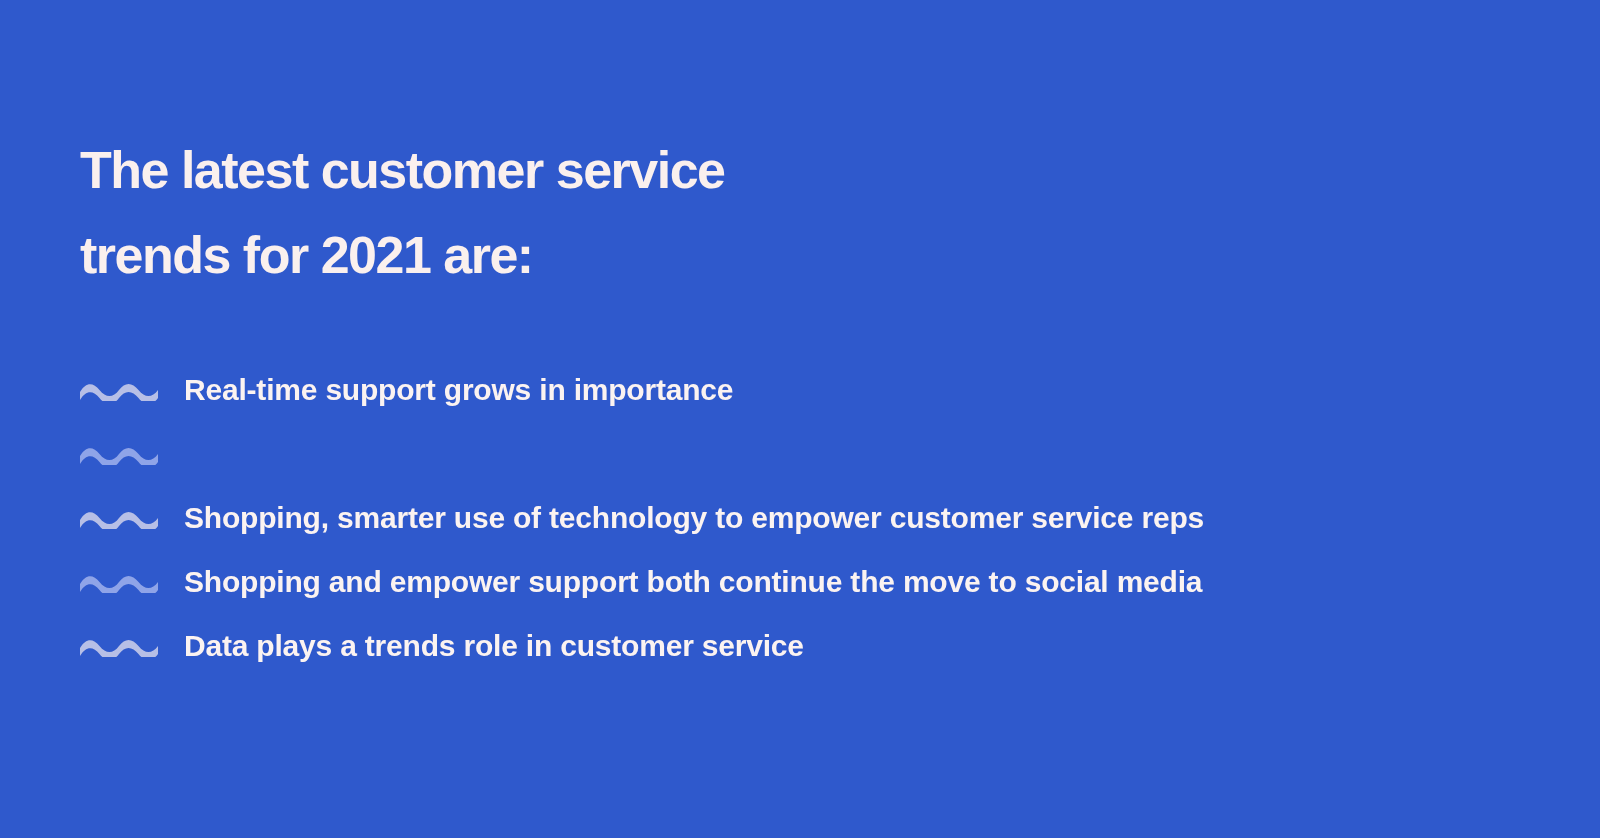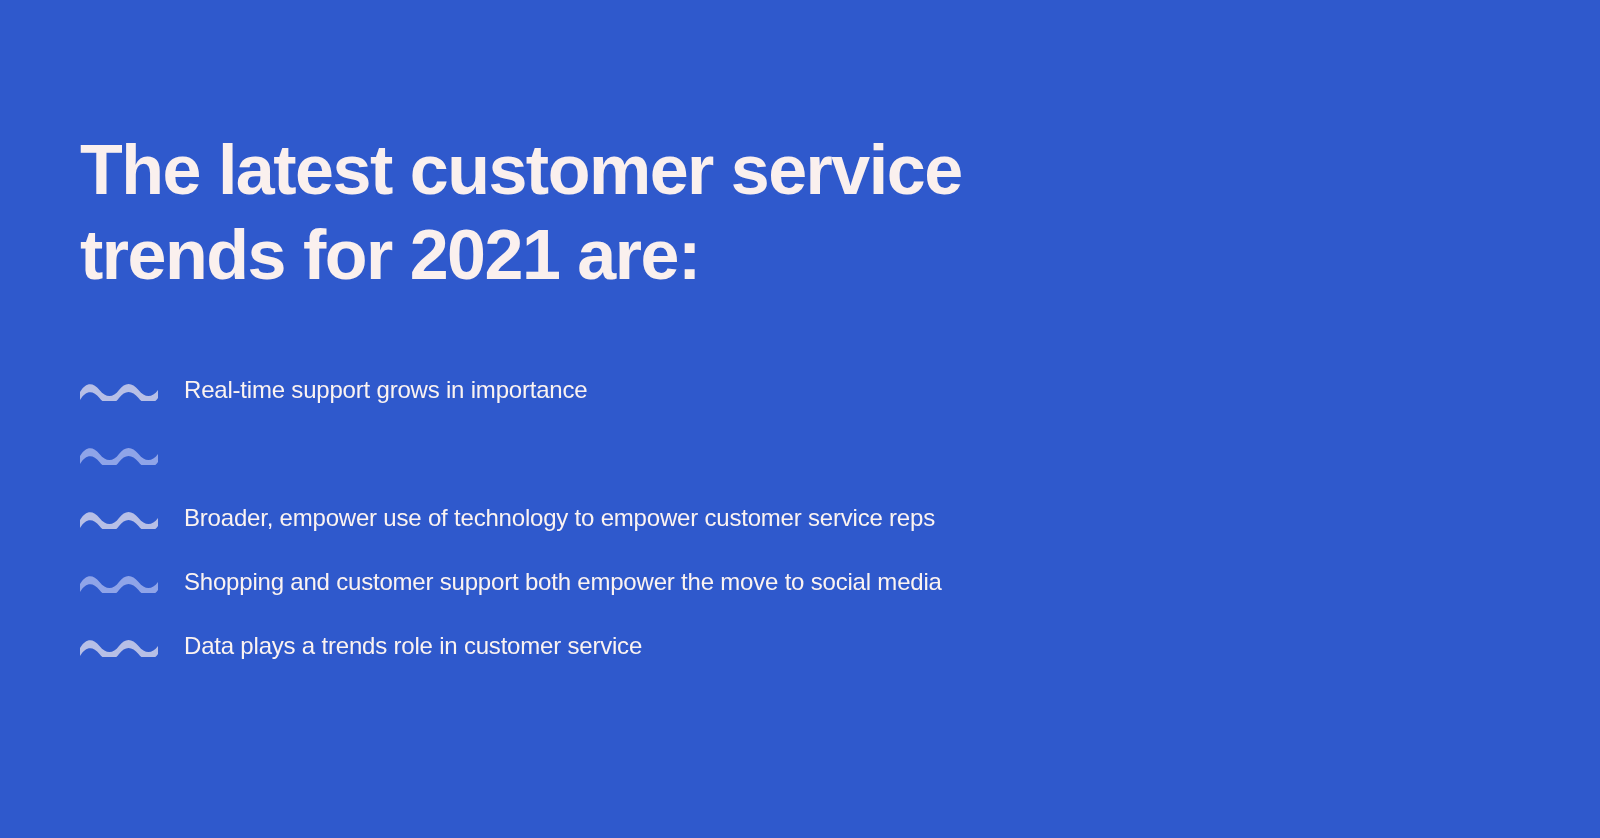--- a/index.html
+++ b/index.html
@@ -25,21 +25,21 @@
 
   
   #headline {
     position: absolute;
     left: 80px;
     top: 128px;
     width: 1400px;
     color: #faf0ee;
     font-family: "Liberation Sans", sans-serif;
     font-weight: bold;
-    font-size: 70px;
+    font-size: 52px;
     line-height: 85px;
     letter-spacing: -1.5px;
     white-space: pre-line;
     margin: 0;
   }
 
   
   #trend-list {
     position: absolute;
     left: 80px;
@@ -65,22 +65,22 @@
   }
   .wave-bullet svg {
     display: block;
     width: 78px;
     height: 22px;
   }
 
   .trend-text {
     color: #fbf3f1;
     font-family: "Liberation Sans", sans-serif;
-    font-weight: normal;
-    font-size: 24px;
+    font-weight: bold;
+    font-size: 30px;
     line-height: 34px;
     letter-spacing: -0.2px;
     white-space: nowrap;
   }
 </style>
 </head>
 <body>
 
 <div id="poster" style="background: rgb(47, 89, 204);">
 
@@ -104,30 +104,30 @@
         </svg>
       </span>
     </li>
 
     <li class="trend-item">
       <span class="wave-bullet">
         <svg viewBox="0 0 78 22" preserveAspectRatio="none" aria-hidden="true">
           <path class="wave-path" d="M0 13 C 6 3, 13 3, 19.5 11 C 26 19, 33 19, 39 11 C 45 3, 52 3, 58.5 11 C 65 19, 72 19, 78 11 L 78 19 C 72 27, 65 27, 58.5 19 C 52 11, 45 11, 39 19 C 33 27, 26 27, 19.5 19 C 13 11, 6 11, 0 21 Z" fill="#b7bfe6"></path>
         </svg>
       </span>
-      <span class="trend-text" style="color: rgb(251, 243, 241);">Broader, empower use of technology to empower customer service reps</span>
+      <span class="trend-text" style="color: rgb(251, 243, 241);">Shopping, smarter use of technology to empower customer service reps</span>
     </li>
 
     <li class="trend-item">
       <span class="wave-bullet">
         <svg viewBox="0 0 78 22" preserveAspectRatio="none" aria-hidden="true">
           <path class="wave-path" d="M0 13 C 6 3, 13 3, 19.5 11 C 26 19, 33 19, 39 11 C 45 3, 52 3, 58.5 11 C 65 19, 72 19, 78 11 L 78 19 C 72 27, 65 27, 58.5 19 C 52 11, 45 11, 39 19 C 33 27, 26 27, 19.5 19 C 13 11, 6 11, 0 21 Z" fill="#8fa4e8"></path>
         </svg>
       </span>
-      <span class="trend-text" style="color: rgb(251, 243, 241);">Shopping and customer support both empower the move to social media</span>
+      <span class="trend-text" style="color: rgb(251, 243, 241);">Shopping and empower support both continue the move to social media</span>
     </li>
 
     <li class="trend-item">
       <span class="wave-bullet">
         <svg viewBox="0 0 78 22" preserveAspectRatio="none" aria-hidden="true">
           <path class="wave-path" d="M0 13 C 6 3, 13 3, 19.5 11 C 26 19, 33 19, 39 11 C 45 3, 52 3, 58.5 11 C 65 19, 72 19, 78 11 L 78 19 C 72 27, 65 27, 58.5 19 C 52 11, 45 11, 39 19 C 33 27, 26 27, 19.5 19 C 13 11, 6 11, 0 21 Z" fill="#b7bfe6"></path>
         </svg>
       </span>
       <span class="trend-text" style="color: rgb(251, 243, 241);">Data plays a trends role in customer service</span>
     </li>

